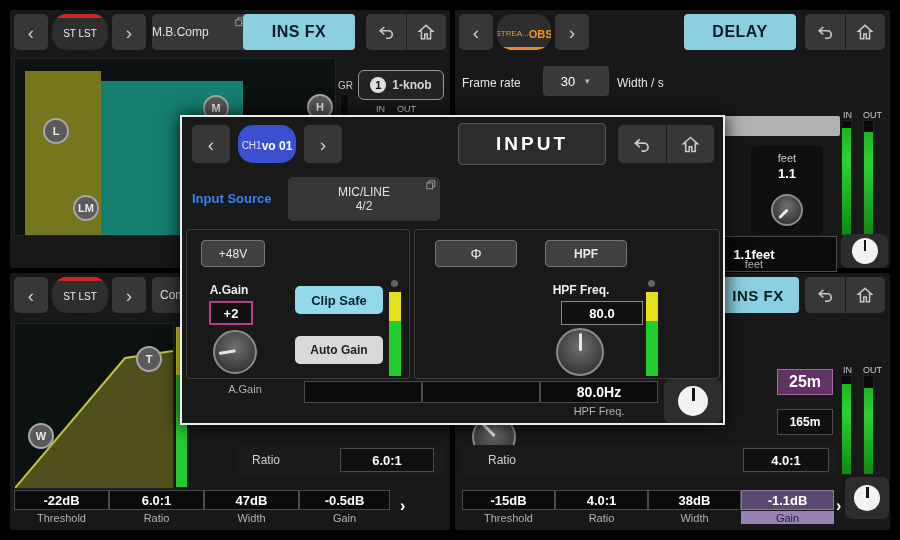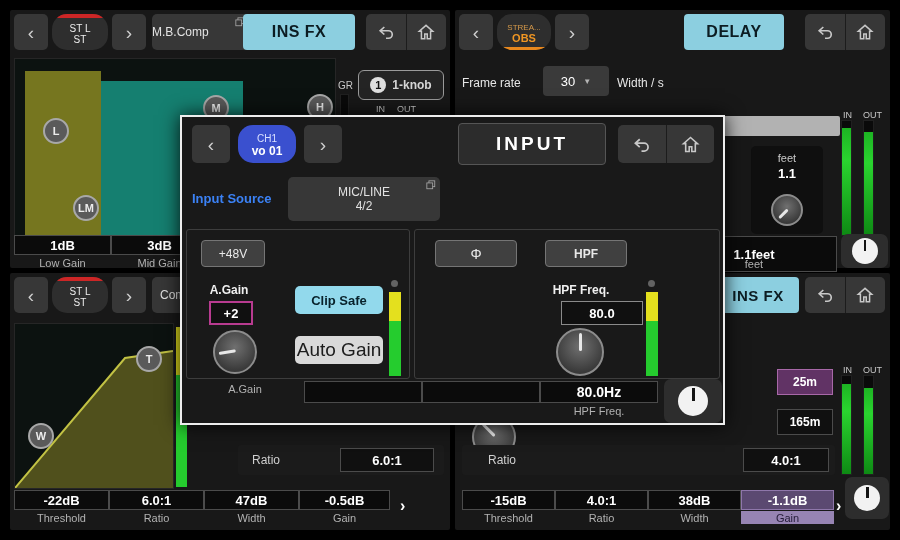--- a/index.html
+++ b/index.html
@@ -2,21 +2,21 @@
 <html><head>
 <meta charset="utf-8">
 <style>
 *{margin:0;padding:0;box-sizing:border-box}
 html,body{width:900px;height:540px;background:#000;font-family:"Liberation Sans","DejaVu Sans",sans-serif}
 .screen{position:relative;width:900px;height:540px;background:#000;overflow:hidden}
 .abs{position:absolute}
 .panel{position:absolute;background:#181818;border-radius:2px}
 .hbtn{position:absolute;background:#373737;border-radius:5px;display:flex;align-items:center;justify-content:center;color:#c8c8c8}
 .chev{font-size:19px;color:#cfcfcf;line-height:1}
-.chanbtn{position:absolute;background:#2e2e2e;border-radius:15px;display:flex;flex-direction:column;align-items:center;justify-content:center;overflow:hidden;padding-top:3px}
+.chanbtn{position:absolute;background:#2e2e2e;border-radius:15px;display:flex;align-items:center;justify-content:center;overflow:hidden;padding-top:3px}
 .topbar{position:absolute;top:0;left:0;right:0;height:4px}
 .presetbtn{position:absolute;background:#373737;border-radius:5px;color:#e2e2e2;font-size:12px;display:flex;align-items:center}
 .copyic{position:absolute;top:3px;right:4px}
 .title{position:absolute;border-radius:4px;display:flex;align-items:center;justify-content:center;font-weight:bold}
 .cyan{background:#8ccfe0;color:#0c1c22;font-size:16px;letter-spacing:.5px}
 .grpbtn{position:absolute;background:#373737;border-radius:5px;display:flex}
 .grp-half{flex:1;display:flex;align-items:center;justify-content:center}
 .grp-half+.grp-half{border-left:1px solid #1c1c1c}
 .graph{position:absolute;background:#0c1210;border:1px solid #262626;overflow:hidden}
 .bknob{position:absolute;width:26px;height:26px;border-radius:50%;background:#5a5a5a;border:2px solid #a8a8a8;color:#ececec;font-size:11px;font-weight:bold;display:flex;align-items:center;justify-content:center}
@@ -40,21 +40,21 @@
 .smalllbl{position:absolute;color:#c8c8c8;font-size:9px}
 .clockbtn{position:absolute;background:#2d2d2d;border-radius:7px;display:flex;align-items:center;justify-content:center}
 .clockface{border-radius:50%;background:#f2f2f2;position:relative}
 .clockface::after{content:"";position:absolute;left:calc(50% - 1px);top:7%;width:2.5px;height:43%;background:#141414}
 .ratiorow{position:absolute;background:#1b1b1b;border-radius:3px}
 .valbox{position:absolute;background:#101010;color:#fff;font-weight:bold;font-size:13px;display:flex;align-items:center;justify-content:center}
 .ovl{position:absolute;background:#191919;border:2px solid #ededed;z-index:10;box-shadow:0 0 18px rgba(0,0,0,.85)}
 .secbox{position:absolute;border:1px solid #3d3d3d;border-radius:3px}
 .pushbtn{position:absolute;background:#404040;border:1px solid #757575;border-radius:4px;color:#e9e9e9;display:flex;align-items:center;justify-content:center;font-size:12px}
 .cyanbtn{position:absolute;background:#92d9ec;border-radius:5px;color:#08222b;display:flex;align-items:center;justify-content:center;font-size:13px;font-weight:bold}
-.graybtn{position:absolute;background:#d9d9d9;border-radius:5px;color:#1c1c1c;display:flex;align-items:center;justify-content:center;font-size:19px;font-weight:normal}
+.graybtn{position:absolute;background:#d9d9d9;border-radius:5px;color:#1c1c1c;display:flex;align-items:center;justify-content:center;font-size:12px;font-weight:bold}
 .lbl12{position:absolute;color:#e6e6e6;font-size:12px}
 svg{display:block}
 </style>
 </head>
 <body>
 
 <div class="screen">
 
   <div class="panel" style="left:10px;top:10px;width:440px;height:258px">
     <div class="hbtn" style="left:4px;top:4px;width:34px;height:36px">
@@ -110,45 +110,35 @@
       </div>
     <span class="smalllbl" style="left:366px;top:94px">IN</span>
     <span class="smalllbl" style="left:387px;top:94px">OUT</span>
     <div class="mtrack" style="left:366px;top:108px;width:10px;height:114px">
         <div class="mfill" style="height:70%;background:linear-gradient(to top,#0e8a14,#2ad42f)"></div>
       </div>
     <div class="mtrack" style="left:388px;top:108px;width:10px;height:114px">
         <div class="mfill" style="height:65%;background:linear-gradient(to top,#0e8a14,#2ad42f)"></div>
       </div>
 
-    <div class="bbar" style="left:4px;top:225px">
-      <div class="pcell" style="width:97px">
-        <div class="vcell">1dB</div>
-        <div class="vlabel">Low Gain</div>
-      </div>
-      <div class="pcell" style="width:97px">
-        <div class="vcell">3dB</div>
-        <div class="vlabel">Mid Gain</div>
-      </div>
-    </div>
   </div>
 
   <div class="panel" style="left:455px;top:10px;width:435px;height:258px">
     <div class="hbtn" style="left:4px;top:4px;width:34px;height:36px">
         <span class="chev">‹</span>
       </div>
     <div class="chanbtn" style="left:42px;top:4px;width:54px;height:36px">
       <span style="font-size:8px;color:#d79a4a">STREA...</span>
       <span style="font-size:11px;font-weight:bold;color:#f09623">OBS</span>
       <div class="topbar" style="top:auto;bottom:0;height:3px;background:#e8881e"></div>
     </div>
     <div class="hbtn" style="left:100px;top:4px;width:34px;height:36px">
         <span class="chev">›</span>
       </div>
-    <div class="title cyan" style="left:229px;top:4px;width:100px;height:36px">DELAY</div>
+    <div class="title cyan" style="left:229px;top:4px;width:112px;height:36px">DELAY</div>
     <div class="grpbtn" style="left:350px;top:4px;width:80px;height:36px">
       <div class="grp-half">
           <svg width="20" height="20" viewBox="0 0 24 24">
             <path d="M10 6 L5 10.5 L10 15 M5 10.5 H15 a4.5 4.5 0 0 1 0 9 H12" fill="none" stroke="#c8c8c8" stroke-width="2"></path>
           </svg>
         </div>
       <div class="grp-half">
           <svg width="20" height="20" viewBox="0 0 24 24">
             <path d="M12 4 L4 11 H6.5 V20 H10.5 V14.5 H13.5 V20 H17.5 V11 H20 Z" fill="none" stroke="#c8c8c8" stroke-width="1.8"></path>
           </svg>
@@ -257,21 +247,21 @@
 
     <span class="smalllbl" style="left:388px;top:92px">IN</span>
     <span class="smalllbl" style="left:408px;top:92px">OUT</span>
     <div class="mtrack" style="left:386px;top:102px;width:11px;height:100px">
         <div class="mfill" style="height:92%;background:linear-gradient(to top,#0e8a14,#2ad42f 70%,#1db423)"></div>
       </div>
     <div class="mtrack" style="left:408px;top:102px;width:11px;height:100px">
         <div class="mfill" style="height:88%;background:linear-gradient(to top,#0e8a14,#2ad42f 70%,#1db423)"></div>
       </div>
 
-    <div class="valbox" style="left:322px;top:96px;width:56px;height:26px;background:#613365;border:1px solid #a868a8;font-size:12px">25m</div>
+    <div class="valbox" style="left:322px;top:96px;width:56px;height:26px;background:#613365;border:1px solid #a868a8;font-size:16px">25m</div>
     <div class="valbox" style="left:322px;top:136px;width:56px;height:26px;border:1px solid #4b4b4b;font-size:12px">165m</div>
 
     <div class="ratiorow" style="left:7px;top:172px;width:373px;height:30px">
       <span class="abs" style="left:26px;top:8px;color:#cfcfcf;font-size:12px">Ratio</span>
       <div class="valbox" style="left:281px;top:3px;width:86px;height:24px;border:1px solid #4b4b4b">4.0:1</div>
     </div>
 
     <div class="bbar" style="left:7px;top:217px">
       <div class="pcell" style="width:93px">
         <div class="vcell">-15dB</div>

